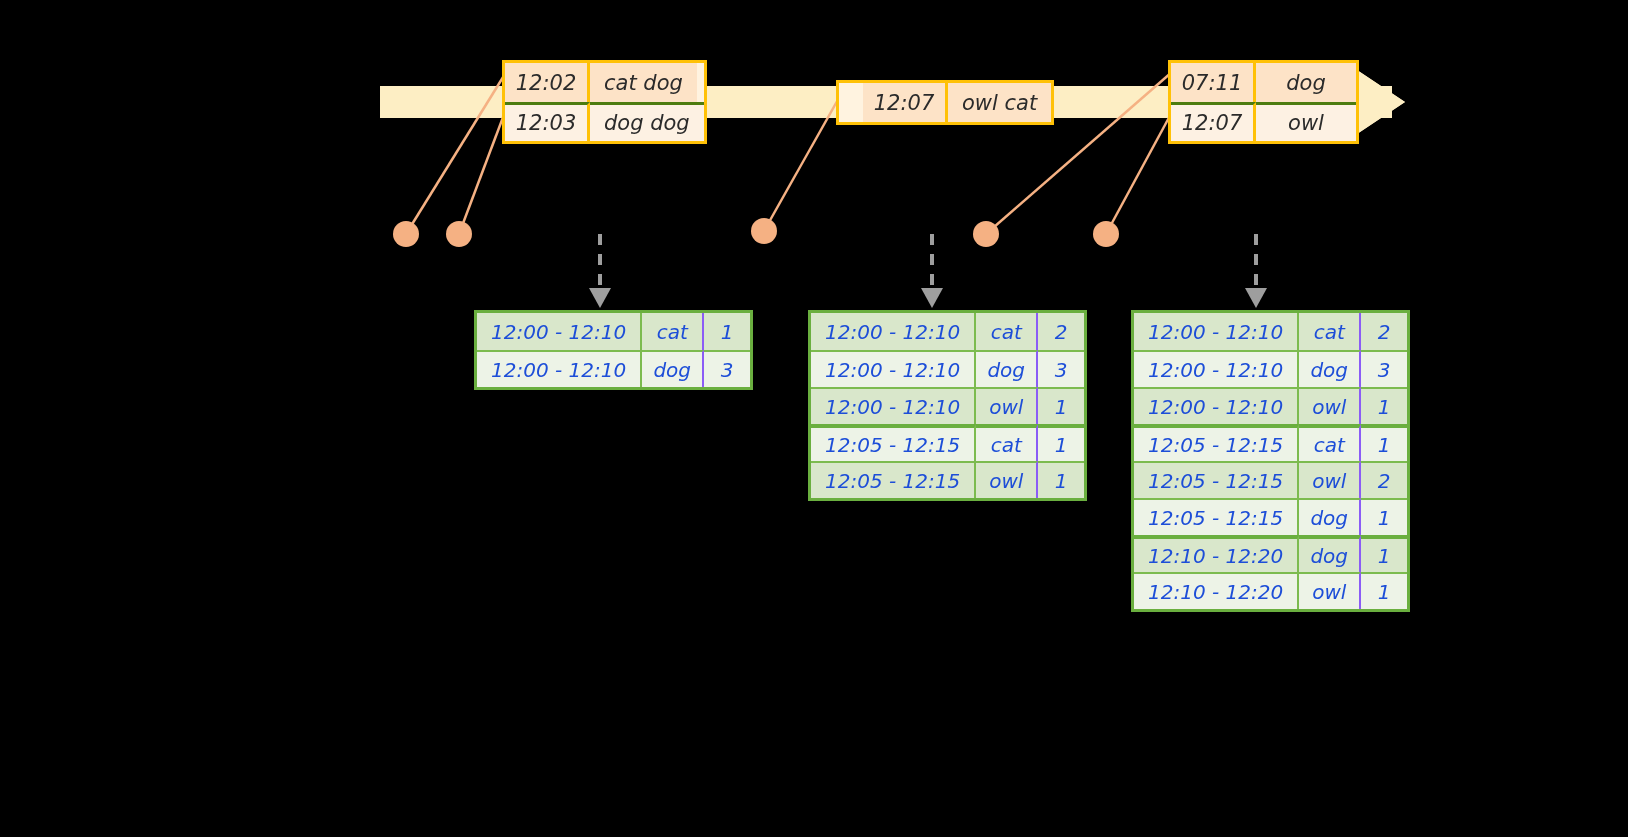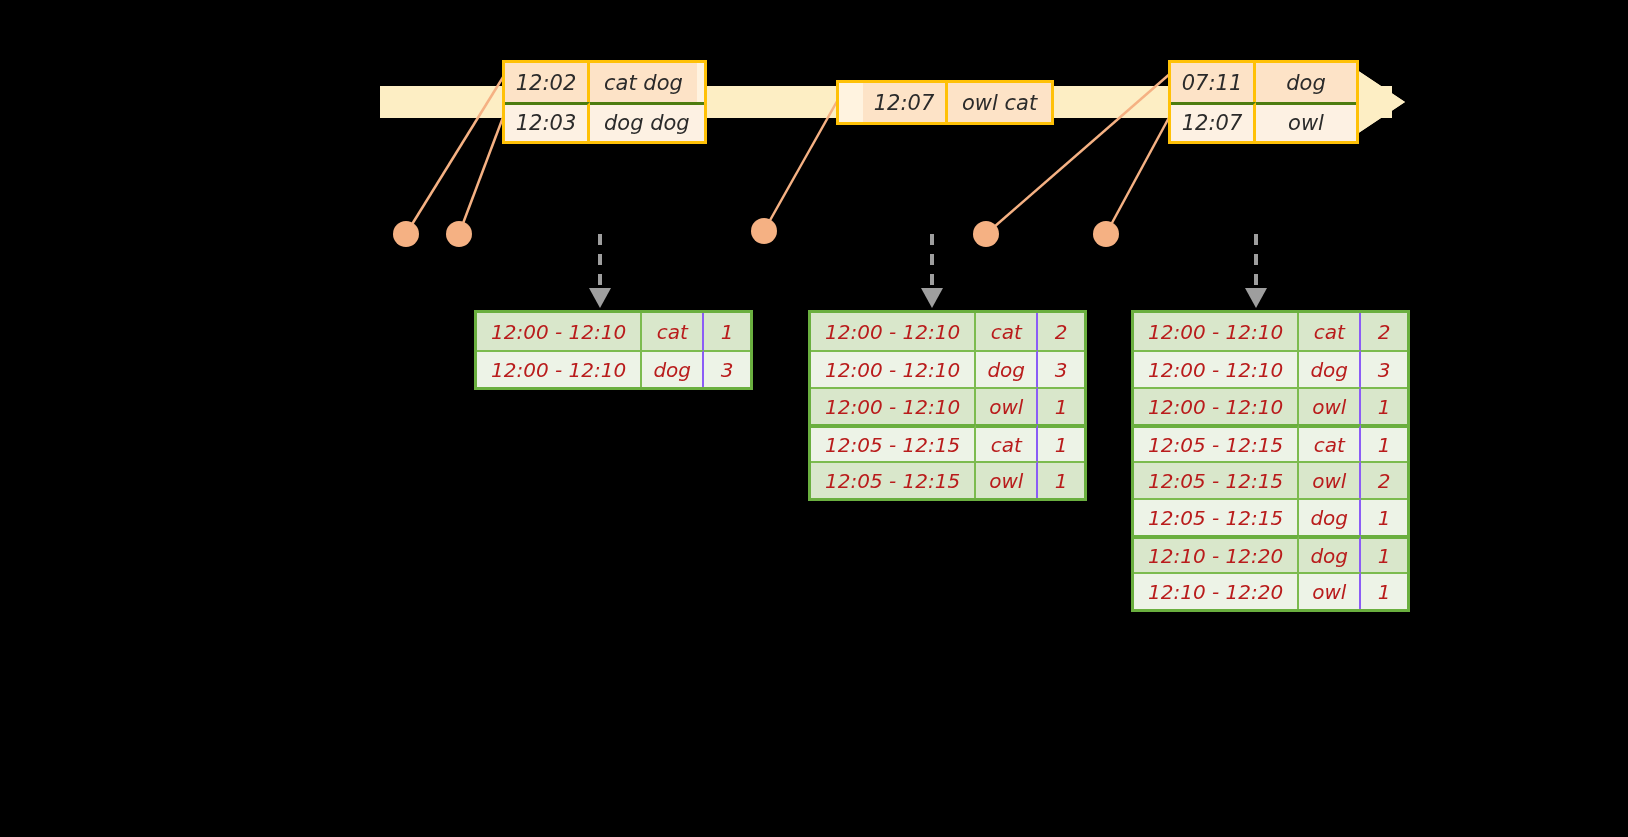--- a/index.html
+++ b/index.html
@@ -78,21 +78,21 @@
   }
   .result-row + .result-row .result-cell { border-top: 2px solid #7cbb4f; }
   .result-row.group-end + .result-row .result-cell { border-top: 4px solid #6aaf3f; }
   .result-row.shade-dark .result-cell { background: #d9e7cb; }
   .result-row.shade-light .result-cell { background: #edf3e7; }
   .result-cell {
     display: flex;
     align-items: center;
     justify-content: center;
     font-size: 20px;
-    color: #b91c1c;
+    color: #1d4ed8;
     height: 37px;
     box-sizing: border-box;
     white-space: nowrap;
   }
   .result-cell.window {
     padding: 0 14px;
     border-right: 2px solid #7cbb4f;
   }
   .result-cell.key {
     width: 62px;

